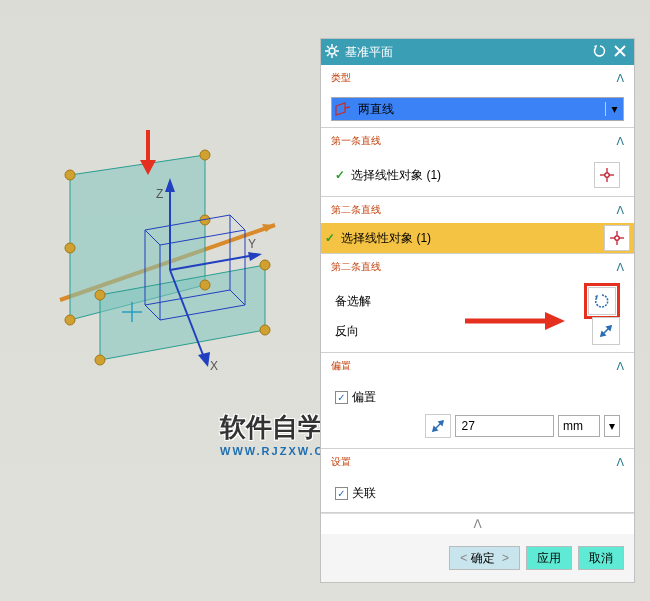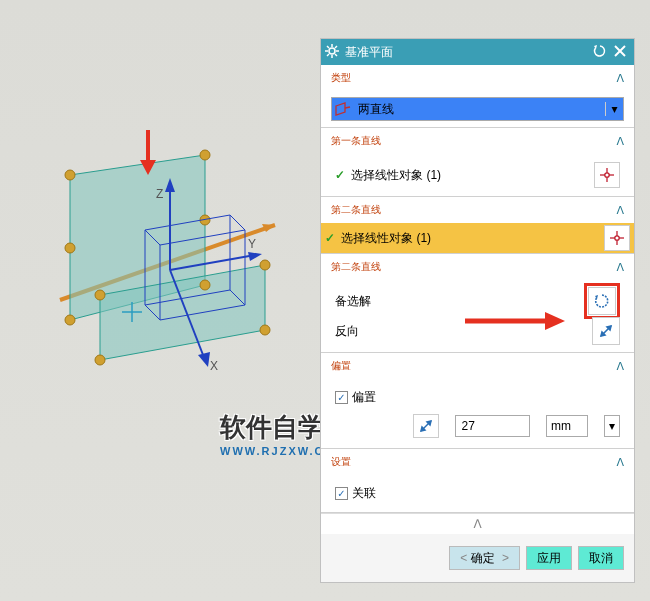--- a/index.html
+++ b/index.html
@@ -21,21 +21,21 @@
 .type-select .dd{width:18px;text-align:center;border-left:1px solid #ccc}
 .line-row{display:flex;align-items:center;height:30px;padding:0 4px}
 .line-row.sel{background:#f5c344}
 .line-row .chk{color:#2a9d2a;margin-right:6px;font-weight:bold}
 .line-row .txt{flex:1}
 .line-row .tgt{width:26px;height:26px;border:1px solid #ccc;display:flex;align-items:center;justify-content:center;background:#fff}
 .opt-row{display:flex;align-items:center;height:30px;padding:2px 4px}
 .opt-row .lbl{flex:1}
 .opt-row .btn{width:28px;height:28px;border:1px solid #ccc;display:flex;align-items:center;justify-content:center;background:#fff}
 .highlight-box{border:3px solid #e53020;padding:1px}
-.offset-row{display:flex;align-items:center;gap:16px;padding:4px 4px}
+.offset-row{display:flex;align-items:center;gap:4px;padding:4px 4px}
 .offset-row .btn{width:26px;height:24px;border:1px solid #ccc;display:flex;align-items:center;justify-content:center}
 .offset-row .num{flex:1;border:1px solid #aaa;height:22px;padding:0 6px;display:flex;align-items:center}
 .offset-row .unit{border:1px solid #aaa;height:22px;width:42px;display:flex;align-items:center;padding:0 4px}
 .offset-row .dd{width:16px;height:22px;border:1px solid #aaa;display:flex;align-items:center;justify-content:center}
 .chk-row{display:flex;align-items:center;padding:4px 4px;gap:4px}
 .chk-box{width:13px;height:13px;border:1px solid #888;display:flex;align-items:center;justify-content:center;font-size:10px;color:#2a6fb5;background:#fff}
 .footer{display:flex;justify-content:flex-end;gap:6px;padding:12px 10px;background:#f5f5f5}
 .footer .fbtn{height:24px;padding:0 10px;border:1px solid #bbb;background:#5eead4;display:flex;align-items:center}
 .footer .fbtn.primary{background:#c8e4ec}
 .footer .fbtn .dd{margin-left:4px}

